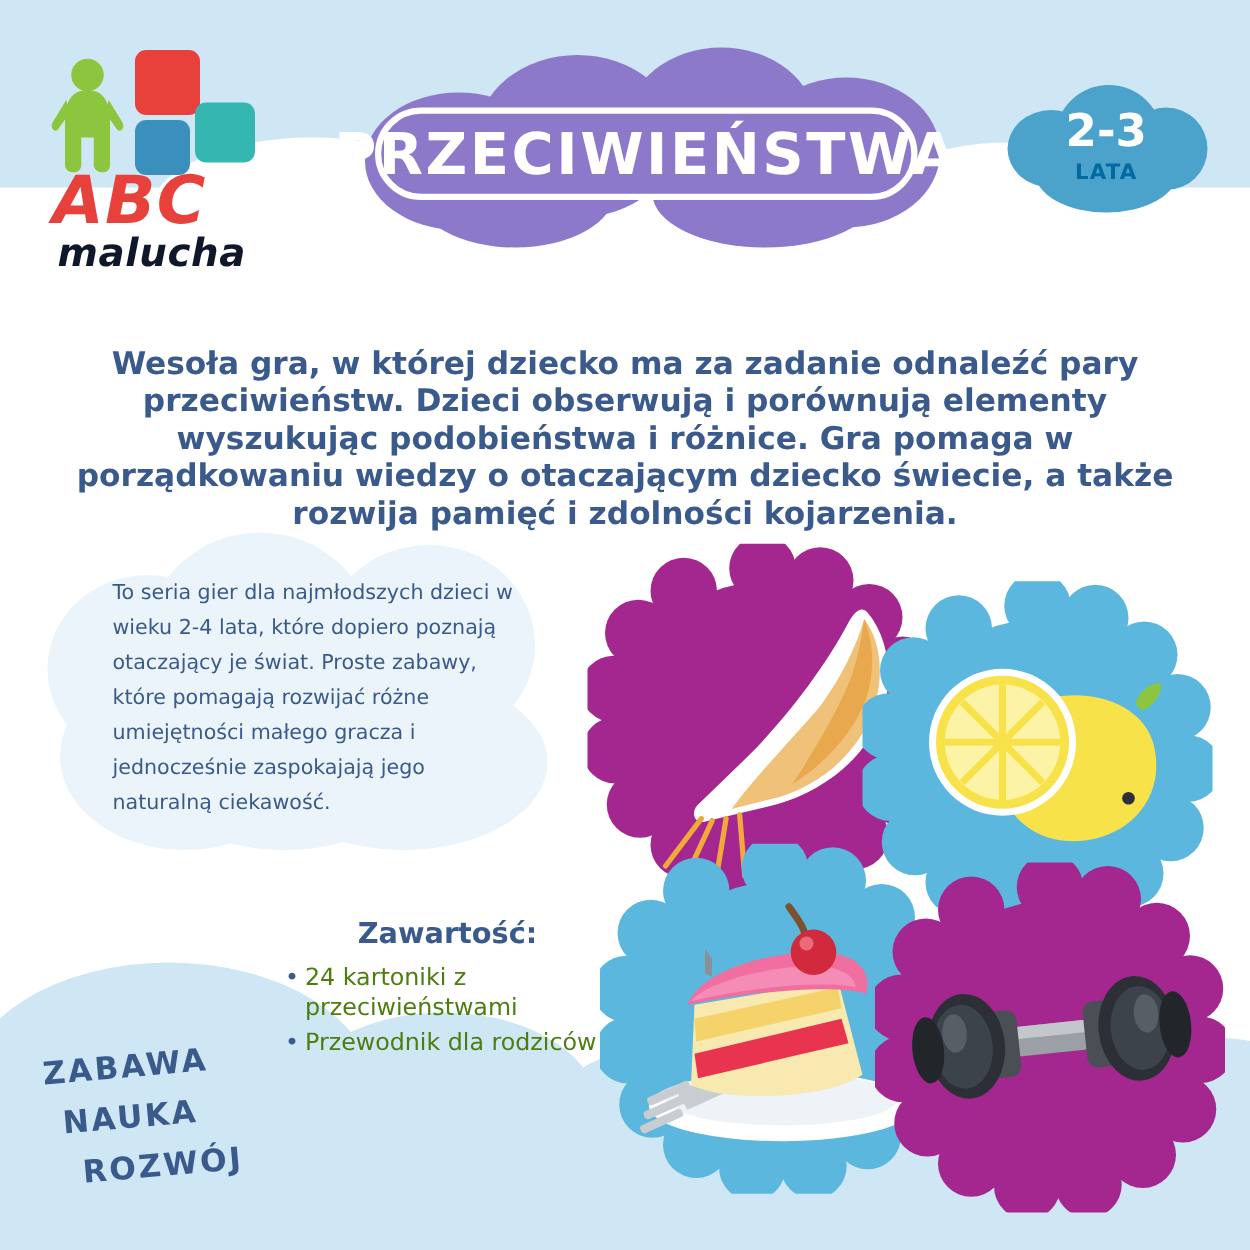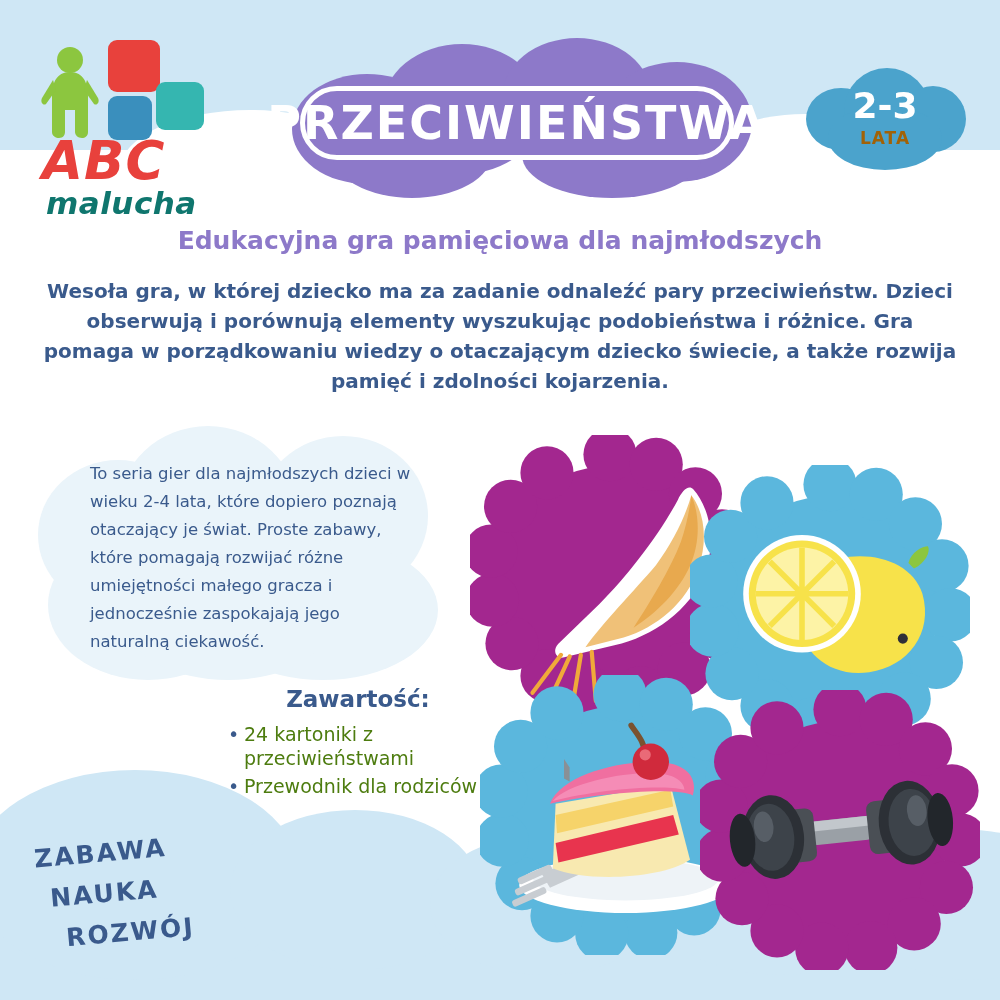--- a/index.html
+++ b/index.html
@@ -45,21 +45,21 @@
   .kid{position:absolute;left:18px;top:24px;width:60px;height:92px;}
   .logo-abc{
     position:absolute;left:20px;top:112px;
     font-family:"DejaVu Sans", sans-serif;
     font-weight:bold;font-size:53px;color:#e8413c;letter-spacing:1px;
     line-height:1;
   }
   .logo-malucha{
     position:absolute;left:24px;top:166px;
     font-family:"DejaVu Sans", sans-serif;
-    font-weight:bold;font-size:31px;color:#0f766e;letter-spacing:0.5px;
+    font-weight:bold;font-size:31px;color:#0f172a;letter-spacing:0.5px;
     line-height:1;
   }
 
   
   .title-cloud{
     position:absolute;left:272px;top:38px;width:490px;height:162px;text-align:right;
   }
   .tc{position:absolute;background:#8d79c9;border-radius:50%;}
   .title-inner{
     position:absolute;left:28px;top:48px;width:434px;height:74px;
@@ -80,50 +80,50 @@
   .age-cloud{position:absolute;left:800px;top:60px;width:170px;height:120px;}
   .ac{position:absolute;background:#4ba3cc;border-radius:50%;}
   .age-num{
     position:absolute;left:0;top:28px;width:170px;text-align:center;
     font-family:"DejaVu Sans", sans-serif;font-weight:bold;
     font-size:36px;color:#ffffff;line-height:1;
   }
   .age-unit{
     position:absolute;left:0;top:68px;width:170px;text-align:center;
     font-family:"DejaVu Sans", sans-serif;font-weight:bold;
-    font-size:17px;color:#a16207;letter-spacing:1px;
+    font-size:17px;color:#0369a1;letter-spacing:1px;
   }
 
   
   .subtitle{
     position:absolute;left:0;top:226px;width:1000px;text-align:center;
     font-family:"DejaVu Sans", sans-serif;font-weight:bold;
     font-size:25px;color:#8d79c9;
   }
   .lead{
     position:absolute;left:40px;top:276px;width:920px;text-align:center;
     font-family:"DejaVu Sans", sans-serif;font-weight:bold;
-    font-size:20px;color:#3a5a8c;line-height:30px;
+    font-size:25px;color:#3a5a8c;line-height:30px;
   }
 
   
   .info-cloud{position:absolute;left:28px;top:420px;width:430px;height:270px;}
   .ic{position:absolute;background:#eaf4fa;border-radius:50%;}
   .info-body{position:absolute;left:62px;top:40px;width:330px;}
   .info-title{
     font-family:"DejaVu Sans", sans-serif;font-weight:bold;
     font-size:17px;color:#3a5a8c;letter-spacing:0.5px;margin-bottom:10px;
   }
   .info-text{
     font-family:"DejaVu Sans", sans-serif;
     font-size:16.5px;color:#3a5a8c;line-height:28px;
   }
 
   
-  .contents{position:absolute;left:228px;top:686px;width:260px;}
+  .contents{position:absolute;left:228px;top:734px;width:260px;}
   .contents-title{
     font-family:"DejaVu Sans", sans-serif;font-weight:bold;
     font-size:23px;color:#3a5a8c;text-align:center;margin-bottom:10px;
   }
   .contents ul{margin:0;padding:0;list-style:none;}
   .contents li{
     font-family:"DejaVu Sans", sans-serif;
     font-size:19px;color:#4d7c0f;line-height:24px;
     padding-left:16px;position:relative;margin-bottom:4px;
   }
@@ -209,21 +209,20 @@
 
   <div class="age-cloud">
     <div class="ac" style="left:6px;top:28px;width:70px;height:62px;"></div>
     <div class="ac" style="left:44px;top:8px;width:86px;height:86px;"></div>
     <div class="ac" style="left:100px;top:26px;width:66px;height:66px;"></div>
     <div class="ac" style="left:28px;top:46px;width:114px;height:64px;"></div>
     <div class="age-num">2-3</div>
     <div class="age-unit">LATA</div>
   </div>
 
-  <div class="subtitle">Edukacyjna gra pamięciowa dla najmłodszych</div>
   <div class="lead">Wesoła gra, w której dziecko ma za zadanie odnaleźć pary przeciwieństw. Dzieci obserwują i porównują elementy wyszukując podobieństwa i różnice. Gra pomaga w porządkowaniu wiedzy o otaczającym dziecko świecie, a także rozwija pamięć i zdolności kojarzenia.</div>
 
   <div class="info-cloud">
     <div class="ic" style="left:10px;top:40px;width:160px;height:150px;"></div>
     <div class="ic" style="left:90px;top:6px;width:180px;height:170px;"></div>
     <div class="ic" style="left:230px;top:16px;width:170px;height:160px;"></div>
     <div class="ic" style="left:20px;top:110px;width:200px;height:150px;"></div>
     <div class="ic" style="left:180px;top:120px;width:230px;height:140px;"></div>
     <div class="ic" style="left:100px;top:150px;width:200px;height:110px;"></div>
     <div class="info-body">

